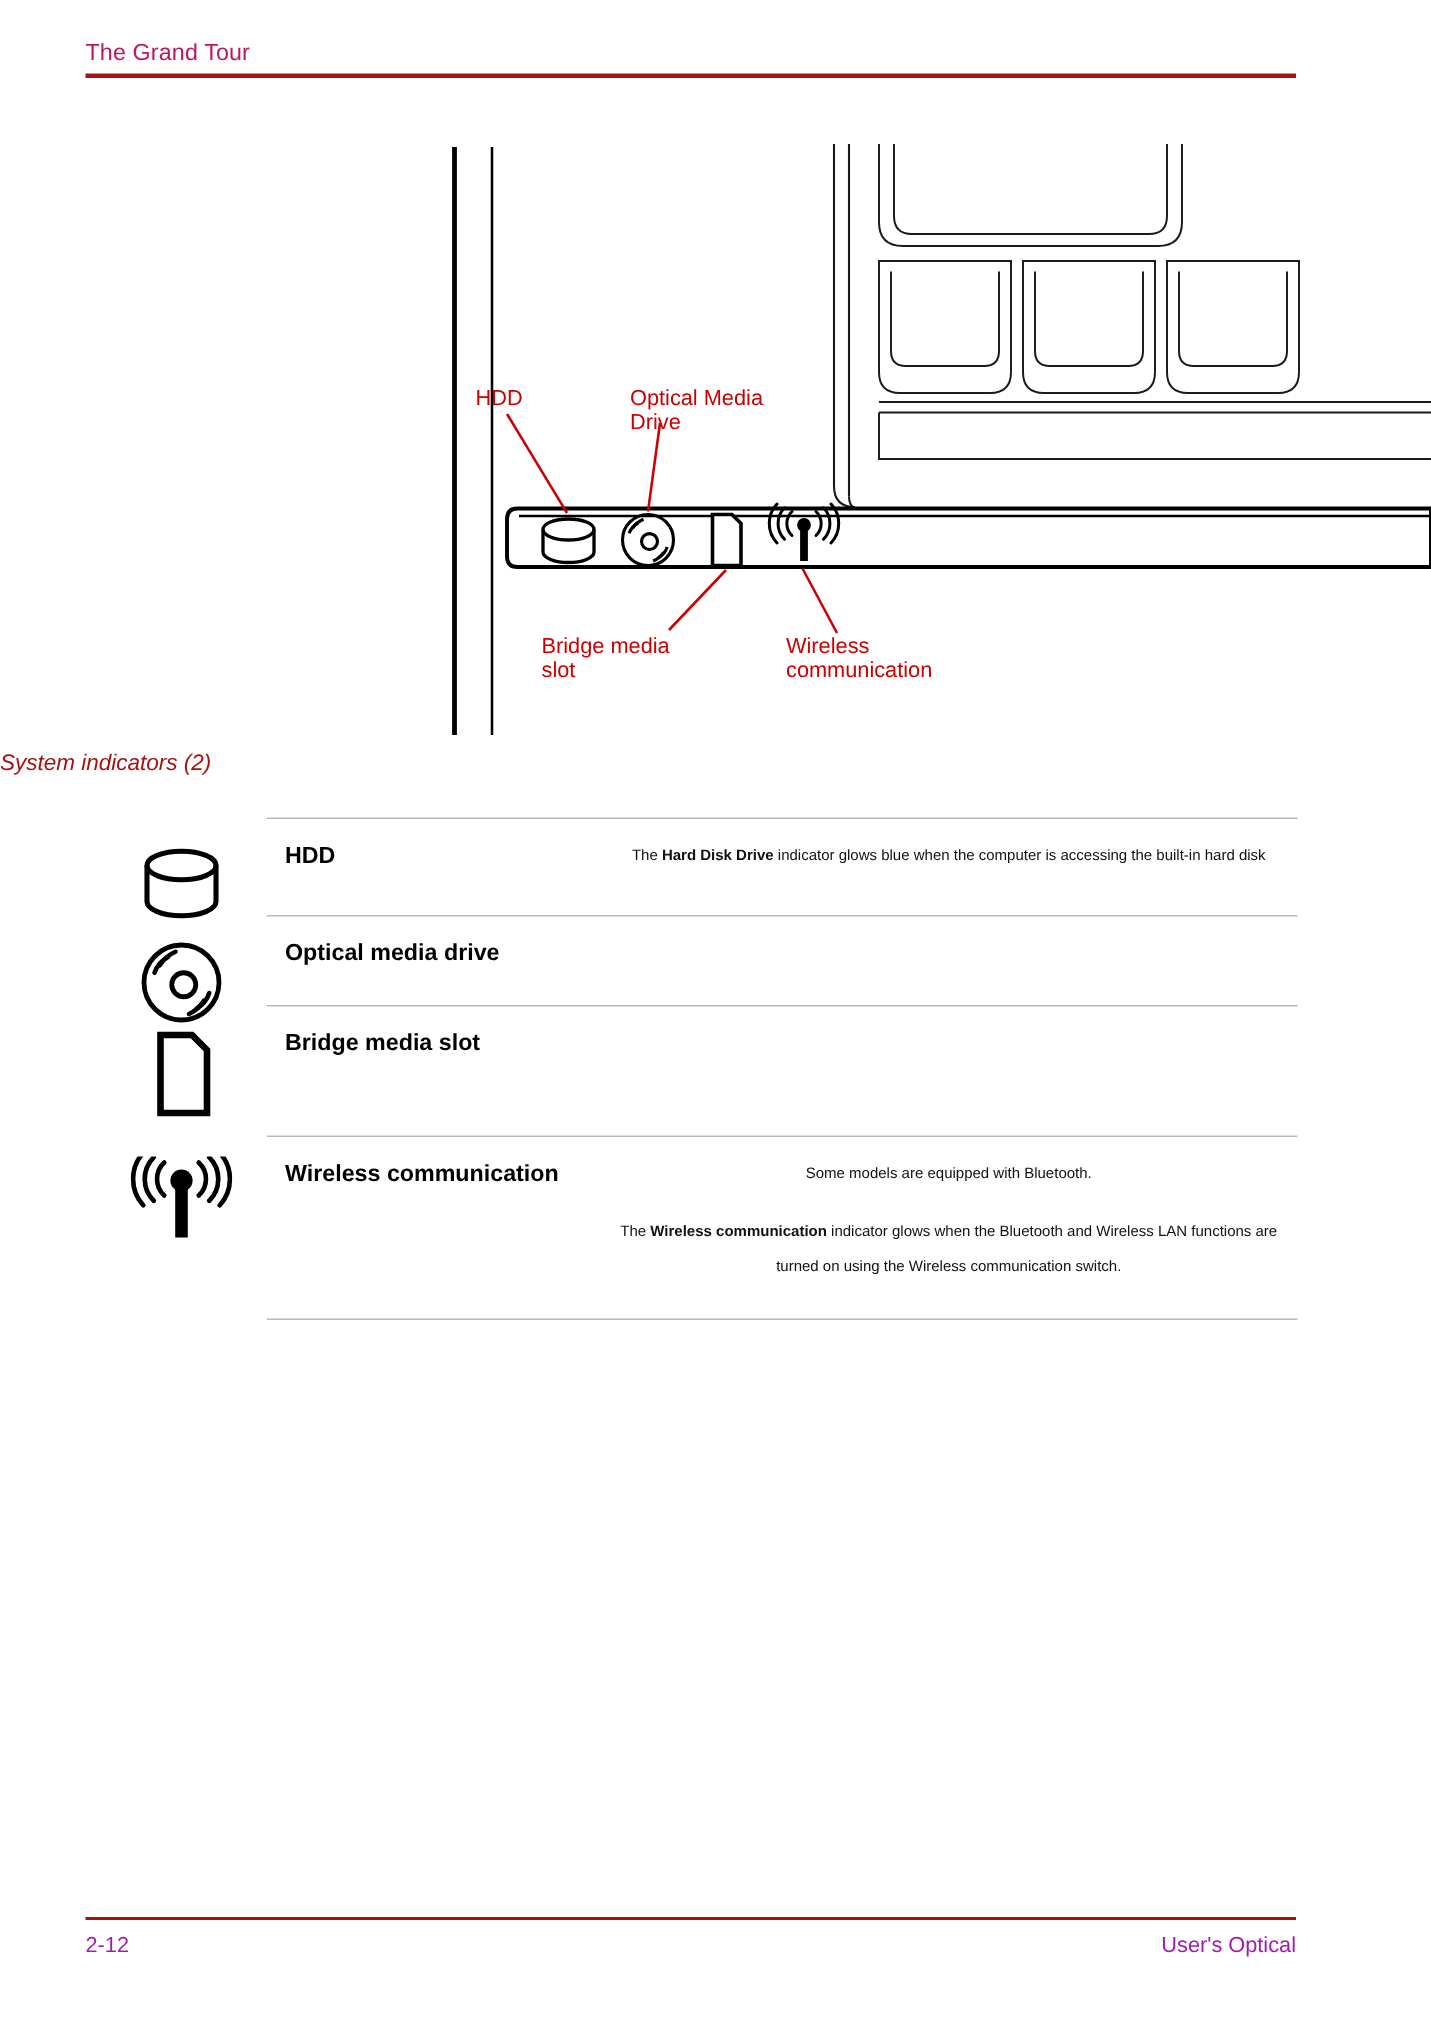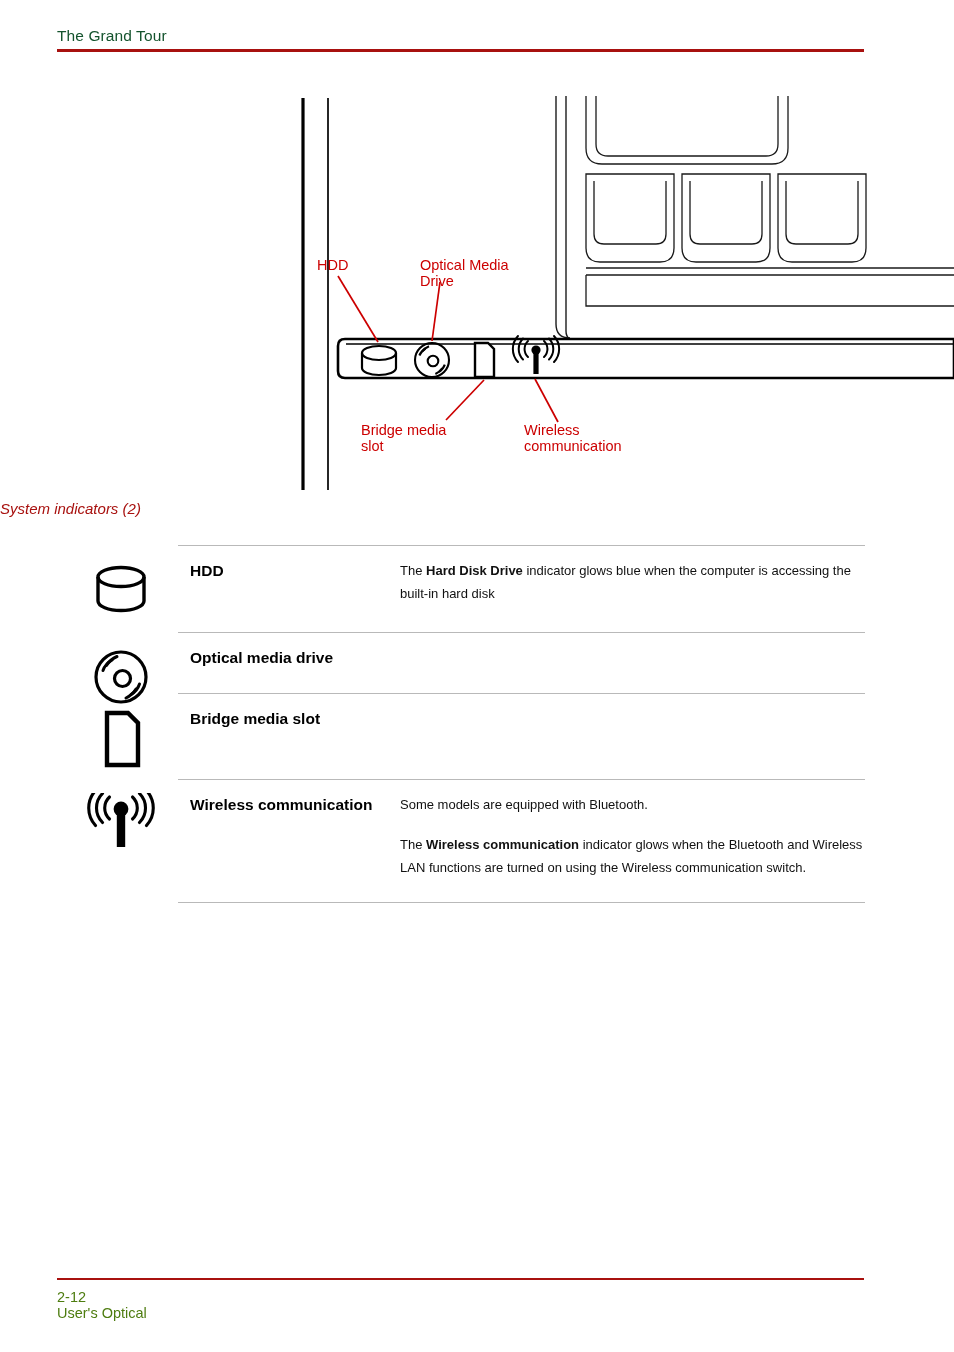--- a/index.html
+++ b/index.html
@@ -18,21 +18,21 @@
 
   
   #header {
     position: absolute;
     left: 57px;
     top: 26px;
     width: 807px;
   }
   #header-title {
     font-size: 15.5px;
-    color: #14532d;
+    color: #be185d;
     letter-spacing: 0.1px;
     line-height: 20px;
   }
   #header-rule {
     margin-top: 3px;
     height: 2.6px;
     background: #A8110F;
   }
 
   
@@ -76,23 +76,24 @@
     width: 222px;
     flex: 0 0 222px;
     font-size: 15.5px;
     font-weight: bold;
     line-height: 22.5px;
     padding-left: 12px;
     box-sizing: border-box;
   }
   .t-desc {
     flex: 1 1 auto;
-    font-size: 13px;
+    font-size: 10px;
     line-height: 22.7px;
     color: #111;
+    text-align: center;
   }
   .t-desc p { margin: 0; }
   .t-desc p + p { margin-top: 17px; }
   .t-desc b { font-weight: bold; }
 
   .row-pad-hdd      { padding-bottom: 27px; }
   .row-pad-optical  { padding-bottom: 23px; }
   .row-pad-bridge   { padding-bottom: 49px; }
   .row-pad-wireless { padding-bottom: 22px; }
 
@@ -117,22 +118,21 @@
   }
   #footer-rule {
     height: 1.8px;
     background: #A8110F;
   }
   #footer-inner {
     display: flex;
     justify-content: space-between;
     margin-top: 9px;
     font-size: 14.5px;
-    color: #4d7c0f;
-    flex-direction: column;
+    color: #a21caf;
   }
 </style>
 </head>
 <body>
 
 <div id="header">
   <div id="header-title">The Grand Tour</div>
   <div id="header-rule"></div>
 </div>
 

